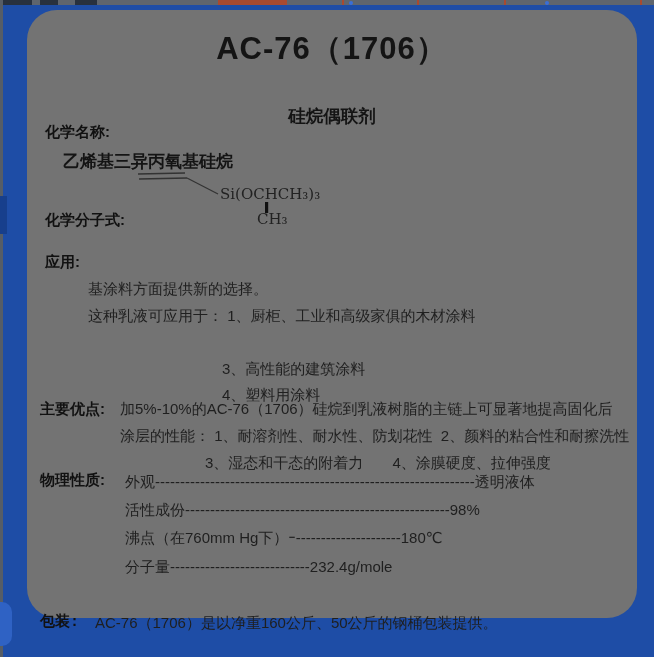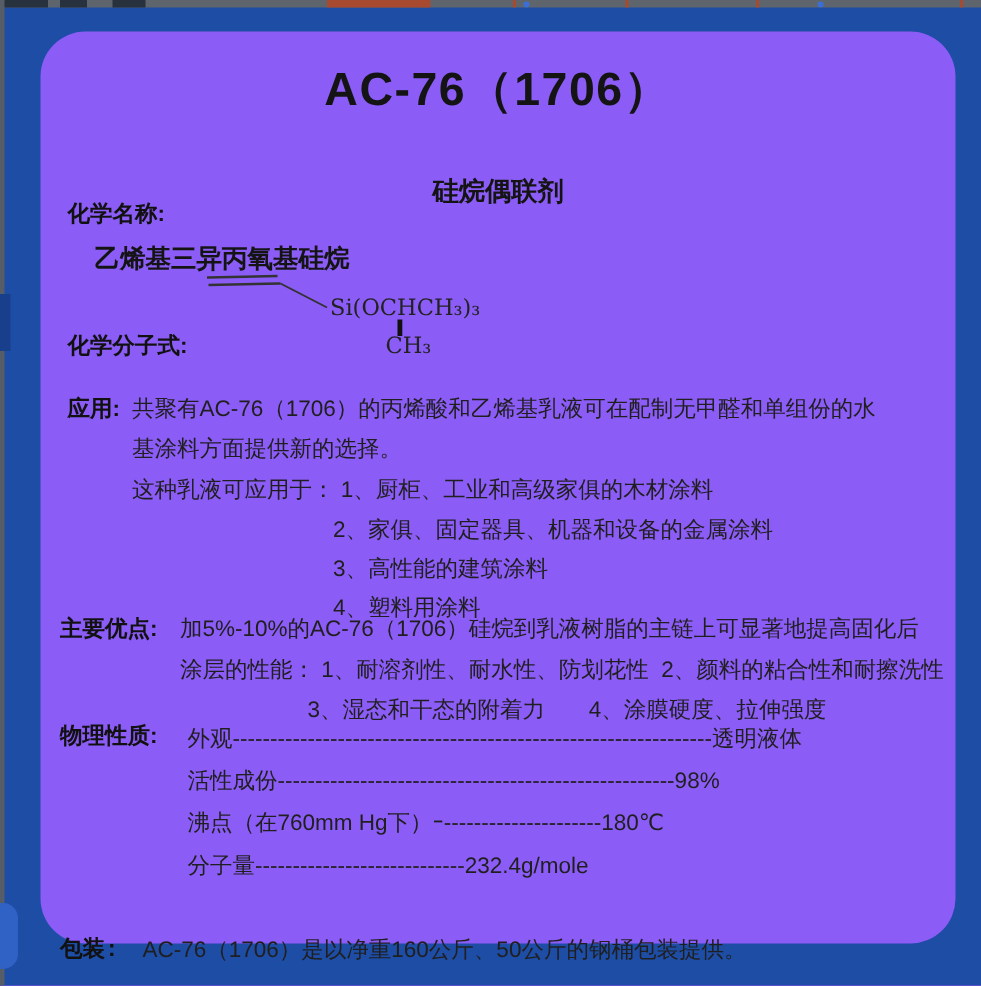--- a/index.html
+++ b/index.html
@@ -14,22 +14,22 @@
   .top-strip .frag{position:absolute;top:0;height:5px;background:#28313e;}
   .top-strip .redblock{position:absolute;top:0;height:5px;background:#a84a30;}
   .top-strip .tick{position:absolute;top:0;width:2px;height:5px;background:#a84a30;}
   .top-strip .dot{position:absolute;top:1px;width:4px;height:4px;border-radius:50%;background:#3a6fd8;}
   .left-strip{position:absolute;left:0;top:0;width:3px;height:657px;background:#565d66;}
   .left-notch-dark{position:absolute;left:0;top:196px;width:7px;height:38px;background:#173f8c;}
   .left-notch-light{position:absolute;left:0;top:602px;width:12px;height:44px;background:#2f62c4;border-radius:0 10px 10px 0;}
 
   
   .card{
-    position:absolute;left:27px;top:21px;width:610px;height:608px;
-    background:#8b5cf6;border-radius:30px;color:#1f1f1f;
+    position:absolute;left:27px;top:10px;width:610px;height:608px;
+    background:#737373;border-radius:30px;color:#1f1f1f;
   }
   .line{position:absolute;white-space:pre;font-size:15px;line-height:20px;color:#1f1f1f;margin-top:16px;}
   .label{font-weight:bold;color:#111;}
   .title{
     position:absolute;left:0;top:18px;width:610px;text-align:center;
     font-size:31px;font-weight:bold;color:#141414;letter-spacing:1px;
   }
   .subtitle{
     position:absolute;left:0;top:62px;width:610px;text-align:center;
     font-size:17.5px;font-weight:bold;color:#141414;margin-top:32px;
@@ -70,24 +70,22 @@
   <svg class="struct" width="240" height="58" viewBox="0 0 240 58">
     <line x1="3" y1="6" x2="50" y2="5" stroke="#333" stroke-width="1.6"></line>
     <line x1="4" y1="11" x2="52" y2="10" stroke="#333" stroke-width="1.6"></line>
     <line x1="52" y1="10" x2="83" y2="26" stroke="#333" stroke-width="1.3"></line>
     <text x="85" y="31" font-size="15">Si(OCHCH₃)₃</text>
     <rect x="130" y="34" width="3.2" height="11" fill="#111"></rect>
     <text x="122" y="56" font-size="15">CH₃</text>
   </svg>
 
   <div class="line label" style="left:18px;top:226px;">应用:</div>
-  <div class="line" style="left:61px;top:226px;">共聚有AC-76（1706）的丙烯酸和乙烯基乳液可在配制无甲醛和单组份的水</div>
   <div class="line" style="left:61px;top:253px;">基涂料方面提供新的选择。</div>
   <div class="line" style="left:61px;top:280px;">这种乳液可应用于： 1、厨柜、工业和高级家俱的木材涂料</div>
-  <div class="line" style="left:195px;top:307px;">2、家俱、固定器具、机器和设备的金属涂料</div>
   <div class="line" style="left:195px;top:333px;">3、高性能的建筑涂料</div>
   <div class="line" style="left:195px;top:359px;">4、塑料用涂料</div>
 
   <div class="line label" style="left:13px;top:373px;">主要优点:</div>
   <div class="line" style="left:93px;top:373px;">加5%-10%的AC-76（1706）硅烷到乳液树脂的主链上可显著地提高固化后</div>
   <div class="line" style="left:93px;top:400px;">涂层的性能： 1、耐溶剂性、耐水性、防划花性  2、颜料的粘合性和耐擦洗性</div>
   <div class="line" style="left:178px;top:427px;">3、湿态和干态的附着力       4、涂膜硬度、拉伸强度</div>
 
   <div class="line label" style="left:13px;top:444px;">物理性质:</div>
   <div class="line" style="left:98px;top:446px;">外观----------------------------------------------------------------透明液体</div>

